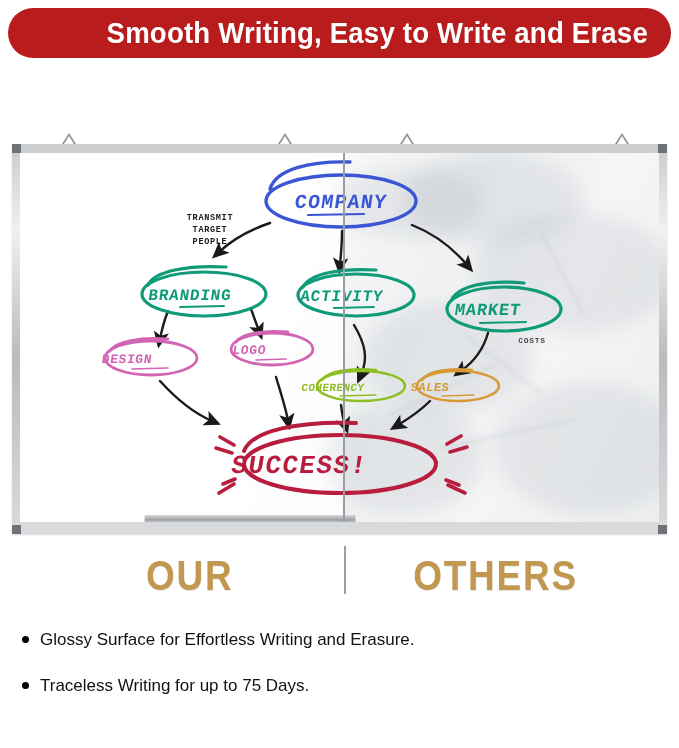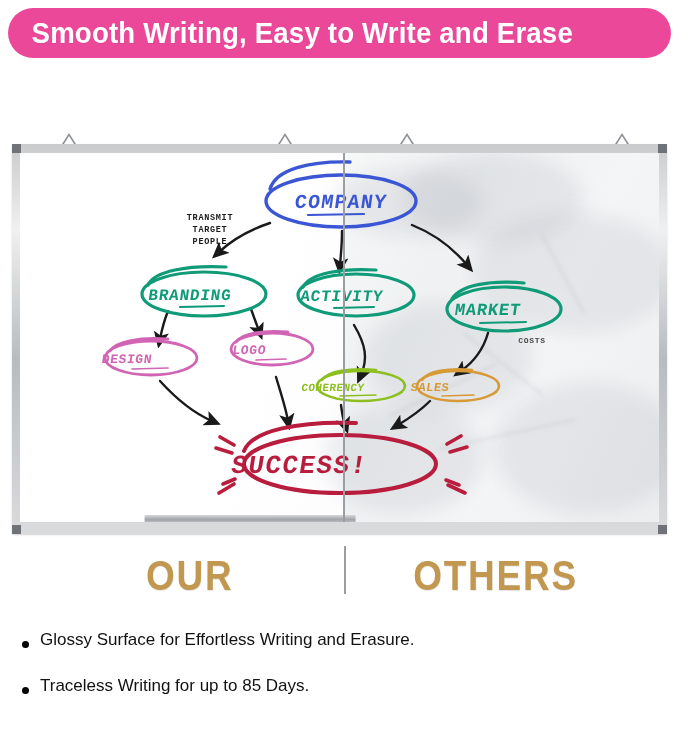--- a/index.html
+++ b/index.html
@@ -15,25 +15,25 @@
     font-family: "Liberation Sans", sans-serif;
   }
 
   
   .banner {
     position: absolute;
     left: 8px;
     top: 8px;
     width: 663px;
     height: 50px;
-    background: #ec4899;
+    background: #b91c1c;
     border-radius: 25px;
     display: flex;
     align-items: center;
-    justify-content: flex-start;
+    justify-content: flex-end;
   }
   .banner-text {
     color: #ffffff;
     font-family: "Liberation Sans Narrow", "Liberation Sans", sans-serif;
     font-size: 30px;
     font-weight: bold;
     letter-spacing: 0.2px;
     transform: scaleX(0.92);
     white-space: nowrap;
     text-shadow: 0 1px 0 rgba(0,0,0,0.06);
@@ -203,21 +203,21 @@
 
   
   .bullets {
     position: absolute;
     left: 22px;
     top: 628px;
     width: 420px;
   }
   .bullet {
     display: flex;
-    align-items: center;
+    align-items: flex-start;
     margin-bottom: 22px;
   }
   .bullet-dot {
     flex: 0 0 auto;
     width: 7px;
     height: 7px;
     border-radius: 50%;
     background: #000000;
     margin: 8px 11px 0 0;
   }
@@ -383,15 +383,15 @@
   <div class="compare-label lbl-others">OTHERS</div>
 </div>
 
 <div class="bullets">
   <div class="bullet">
     <div class="bullet-dot"></div>
     <div class="bullet-text">Glossy Surface for Effortless Writing and Erasure.</div>
   </div>
   <div class="bullet">
     <div class="bullet-dot"></div>
-    <div class="bullet-text">Traceless Writing for up to 85 Days.</div>
+    <div class="bullet-text">Traceless Writing for up to 75 Days.</div>
   </div>
 </div>
 
 </body></html>

